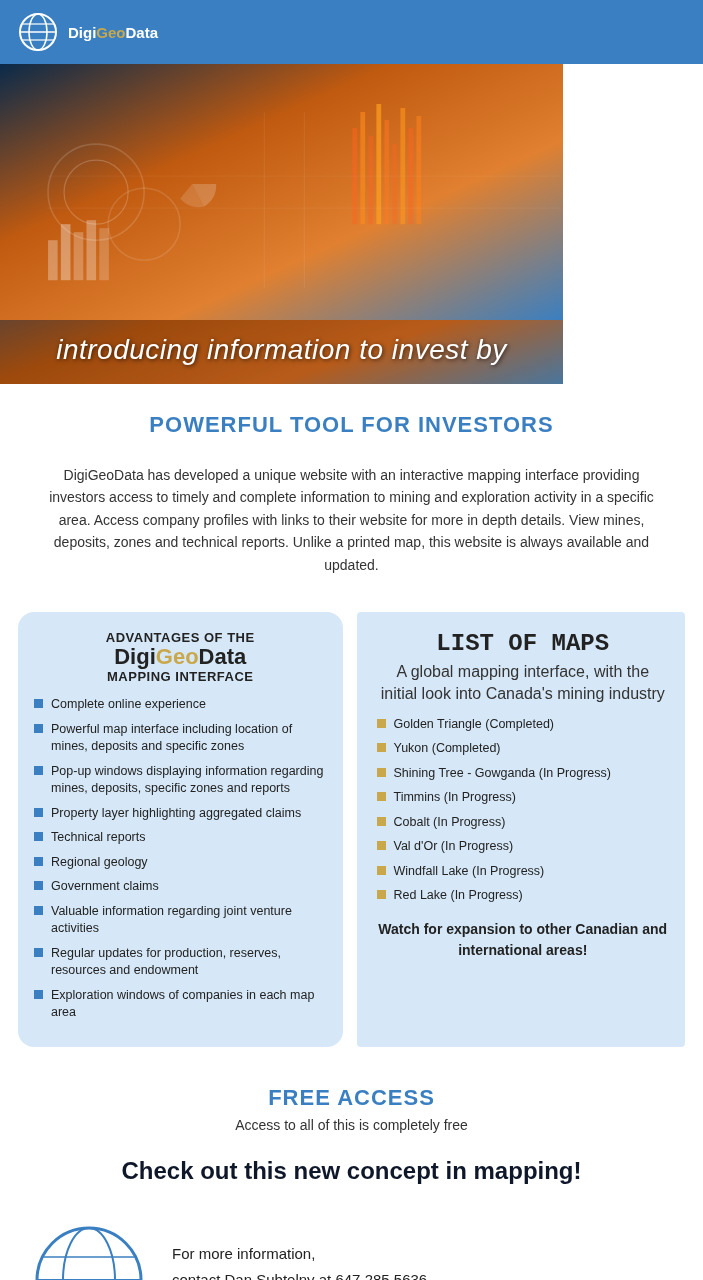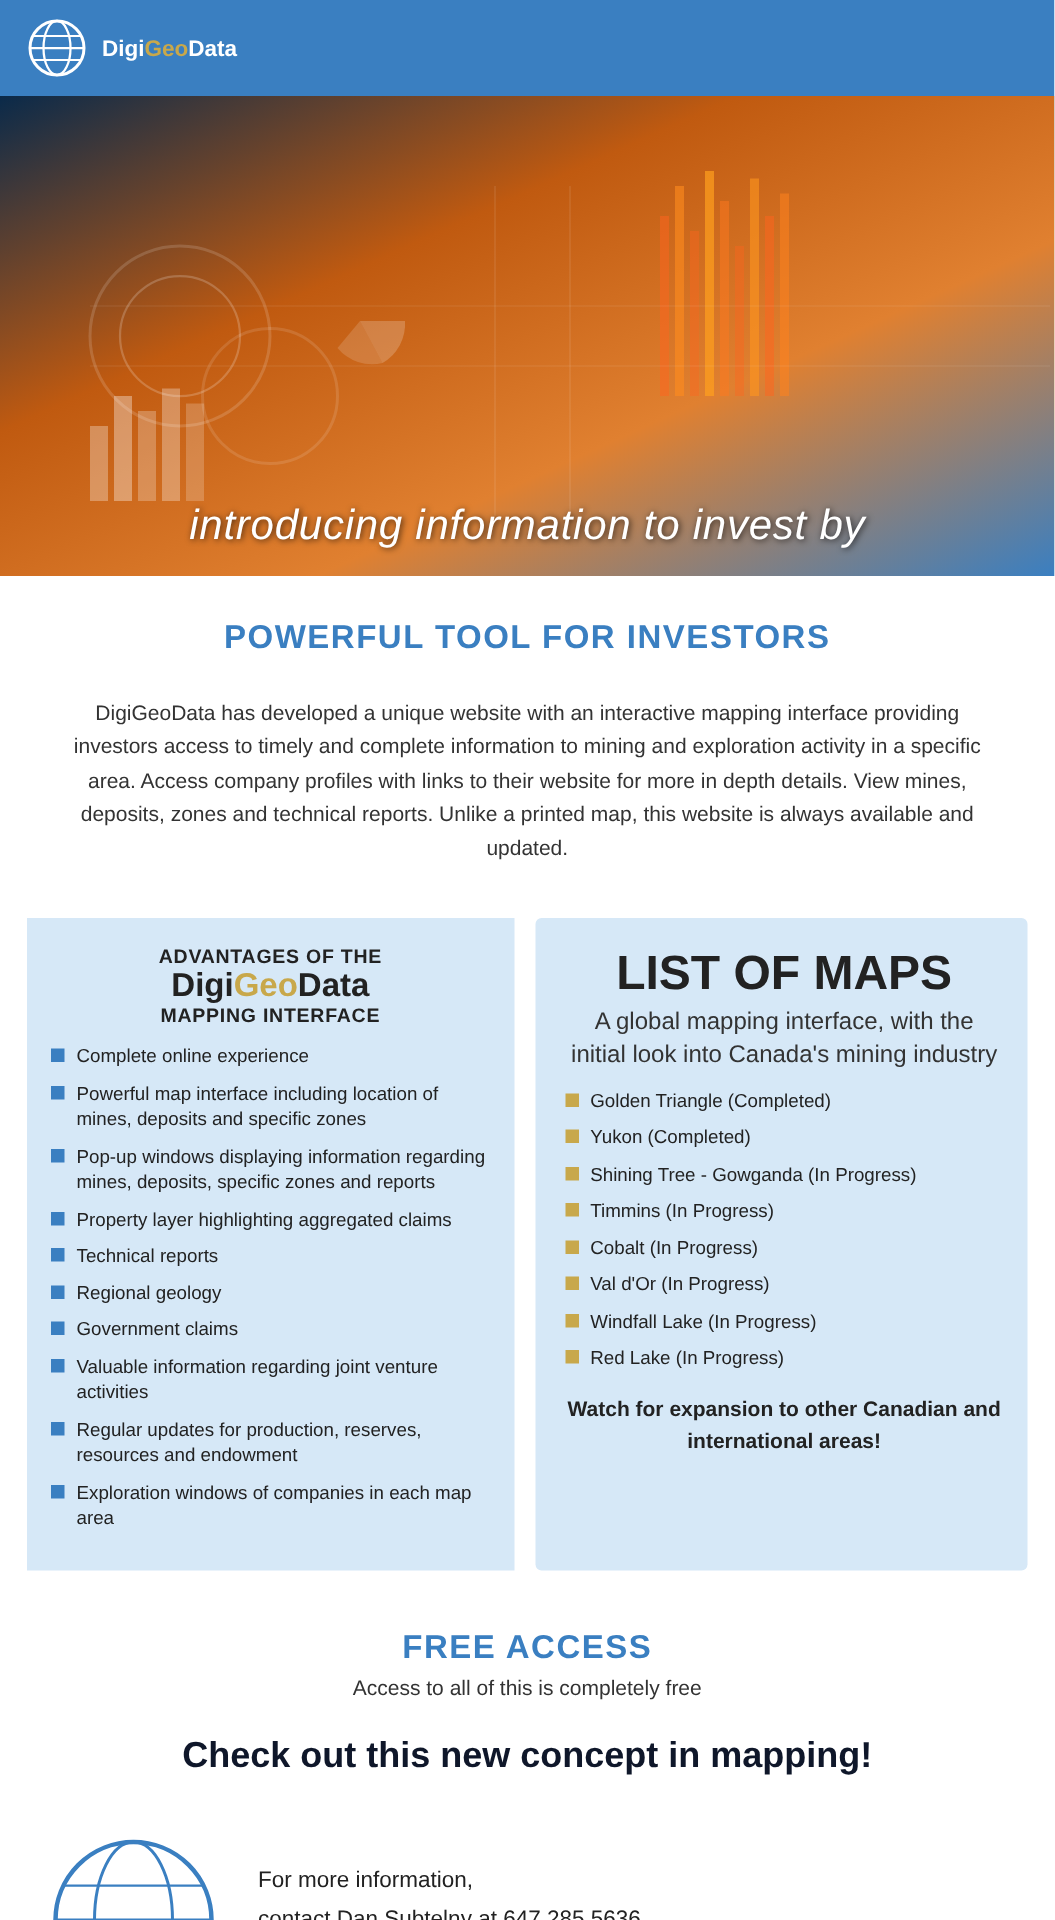--- a/index.html
+++ b/index.html
@@ -25,21 +25,21 @@
     .header-logo-text {
       color: #fff;
       font-size: 15px;
       font-weight: bold;
     }
     .header-logo-text span.geo { color: #c8a84b; }
 
     
     .hero {
       position: relative;
-      width: 703px;
+      width: 563px;
       height: 320px;
       background: linear-gradient(160deg, #0a2a4a 0%, #1a4a7a 30%, #c05a10 60%, #e07020 80%, #5a90c0 100%);
       overflow: hidden;
       display: flex;
       align-items: flex-end;
       justify-content: center;
     }
     .hero-overlay {
       position: absolute;
       inset: 0;
@@ -87,21 +87,21 @@
     }
 
     
     .two-columns {
       display: flex;
       margin: 18px 18px 18px 18px;
       gap: 14px;
     }
     .col-left {
       background: #d6e8f7;
-      border-radius: 0;
+      border-radius: 16px;
       padding: 18px 16px 18px 16px;
       flex: 1;
     }
     .col-right {
       background: #d6e8f7;
       border-radius: 4px;
       padding: 18px 16px 18px 20px;
       flex: 1;
     }
 
@@ -156,24 +156,25 @@
       flex-shrink: 0;
     }
     .bullet-sq.gold { background: #c8a84b; }
 
     
     .maps-title {
       text-align: center;
       margin-bottom: 10px;
     }
     .maps-title h2 {
-      font-size: 32px;
+      font-size: 24px;
       font-weight: 700;
       color: #222;
       margin-bottom: 4px;
+      font-family: Liberation Mono, monospace;
     }
     .maps-title p {
       font-size: 16px;
       color: #333;
       line-height: 1.4;
     }
 
     .maps-list {
       margin-top: 10px;
     }

